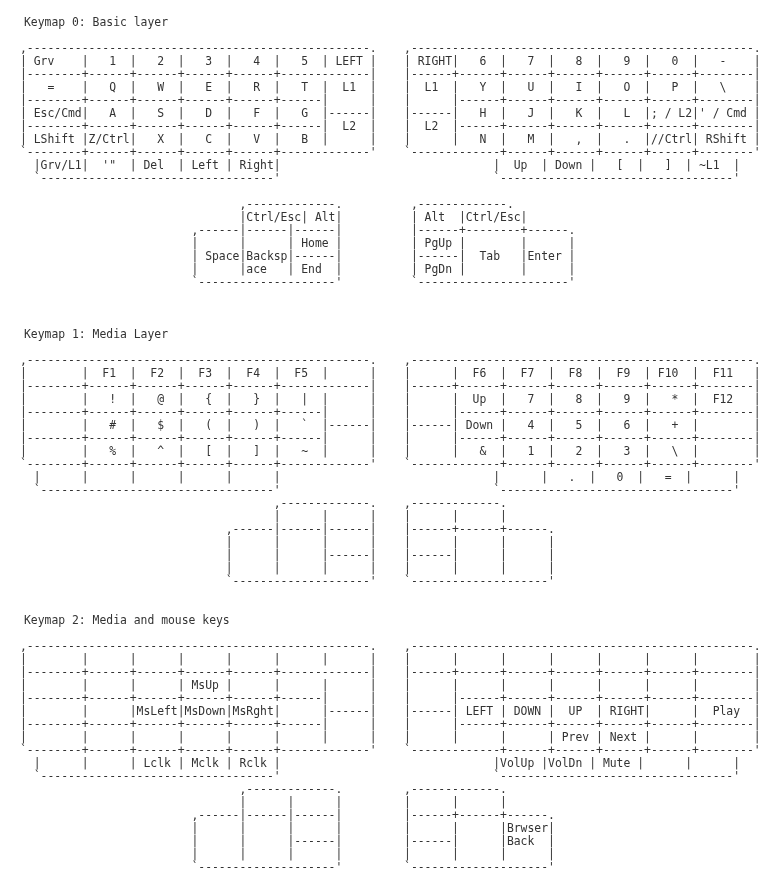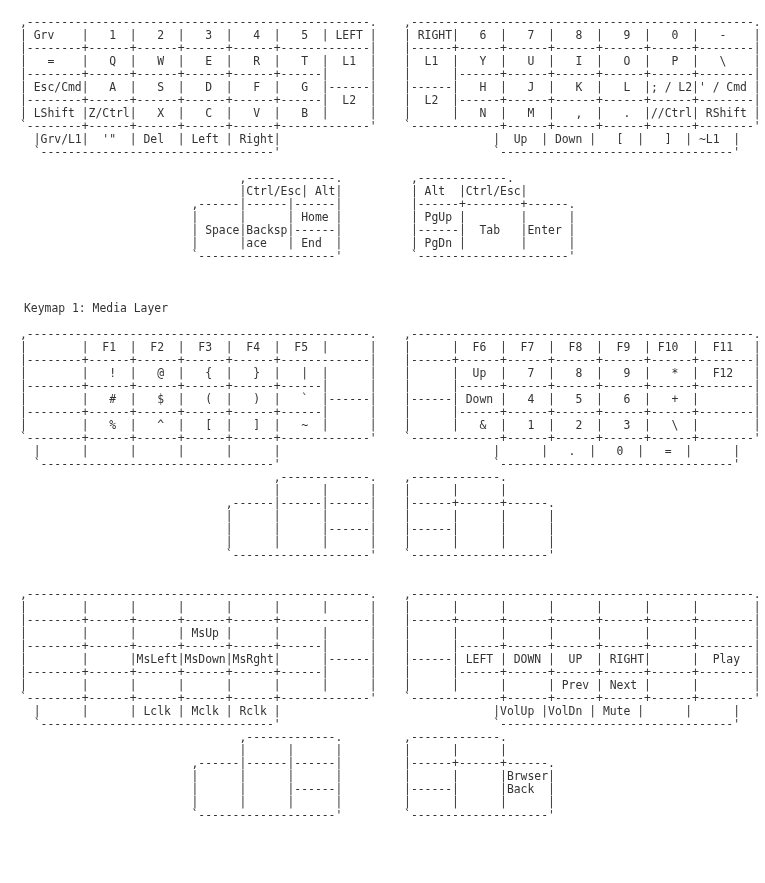--- a/index.html
+++ b/index.html
@@ -40,20 +40,21 @@
     white-space: pre;
     tab-size: 4;
   }
 </style>
 </head>
 <body>
 
 <div class="doc">
 
   <section class="keymap-section gap-large">
+    <h2 class="keymap-title">Keymap 0: Basic layer</h2>
     <pre class="keymap-art">,--------------------------------------------------.    ,--------------------------------------------------.
 | Grv    |   1  |   2  |   3  |   4  |   5  | LEFT |    | RIGHT|   6  |   7  |   8  |   9  |   0  |   -    |
 |--------+------+------+------+------+-------------|    |------+------+------+------+------+------+--------|
 |   =    |   Q  |   W  |   E  |   R  |   T  |  L1  |    |  L1  |   Y  |   U  |   I  |   O  |   P  |   \    |
 |--------+------+------+------+------+------|      |    |      |------+------+------+------+------+--------|
 | Esc/Cmd|   A  |   S  |   D  |   F  |   G  |------|    |------|   H  |   J  |   K  |   L  |; / L2|' / Cmd |
 |--------+------+------+------+------+------|  L2  |    |  L2  |------+------+------+------+------+--------|
 | LShift |Z/Ctrl|   X  |   C  |   V  |   B  |      |    |      |   N  |   M  |   ,  |   .  |//Ctrl| RShift |
 `--------+------+------+------+------+-------------'    `-------------+------+------+------+------+--------'
   |Grv/L1|  '"  | Del  | Left | Right|                               |  Up  | Down |   [  |   ]  | ~L1  |
@@ -84,20 +85,21 @@
                                      ,-------------.    ,-------------.
                                      |      |      |    |      |      |
                               ,------|------|------|    |------+------+------.
                               |      |      |      |    |      |      |      |
                               |      |      |------|    |------|      |      |
                               |      |      |      |    |      |      |      |
                               `--------------------'    `--------------------'</pre>
   </section>
 
   <section class="keymap-section">
+    <h2 class="keymap-title">Keymap 2: Media and mouse keys</h2>
     <pre class="keymap-art">,--------------------------------------------------.    ,--------------------------------------------------.
 |        |      |      |      |      |      |      |    |      |      |      |      |      |      |        |
 |--------+------+------+------+------+-------------|    |------+------+------+------+------+------+--------|
 |        |      |      | MsUp |      |      |      |    |      |      |      |      |      |      |        |
 |--------+------+------+------+------+------|      |    |      |------+------+------+------+------+--------|
 |        |      |MsLeft|MsDown|MsRght|      |------|    |------| LEFT | DOWN |  UP  | RIGHT|      |  Play  |
 |--------+------+------+------+------+------|      |    |      |------+------+------+------+------+--------|
 |        |      |      |      |      |      |      |    |      |      |      | Prev | Next |      |        |
 `--------+------+------+------+------+-------------'    `-------------+------+------+------+------+--------'
   |      |      | Lclk | Mclk | Rclk |                               |VolUp |VolDn | Mute |      |      |

